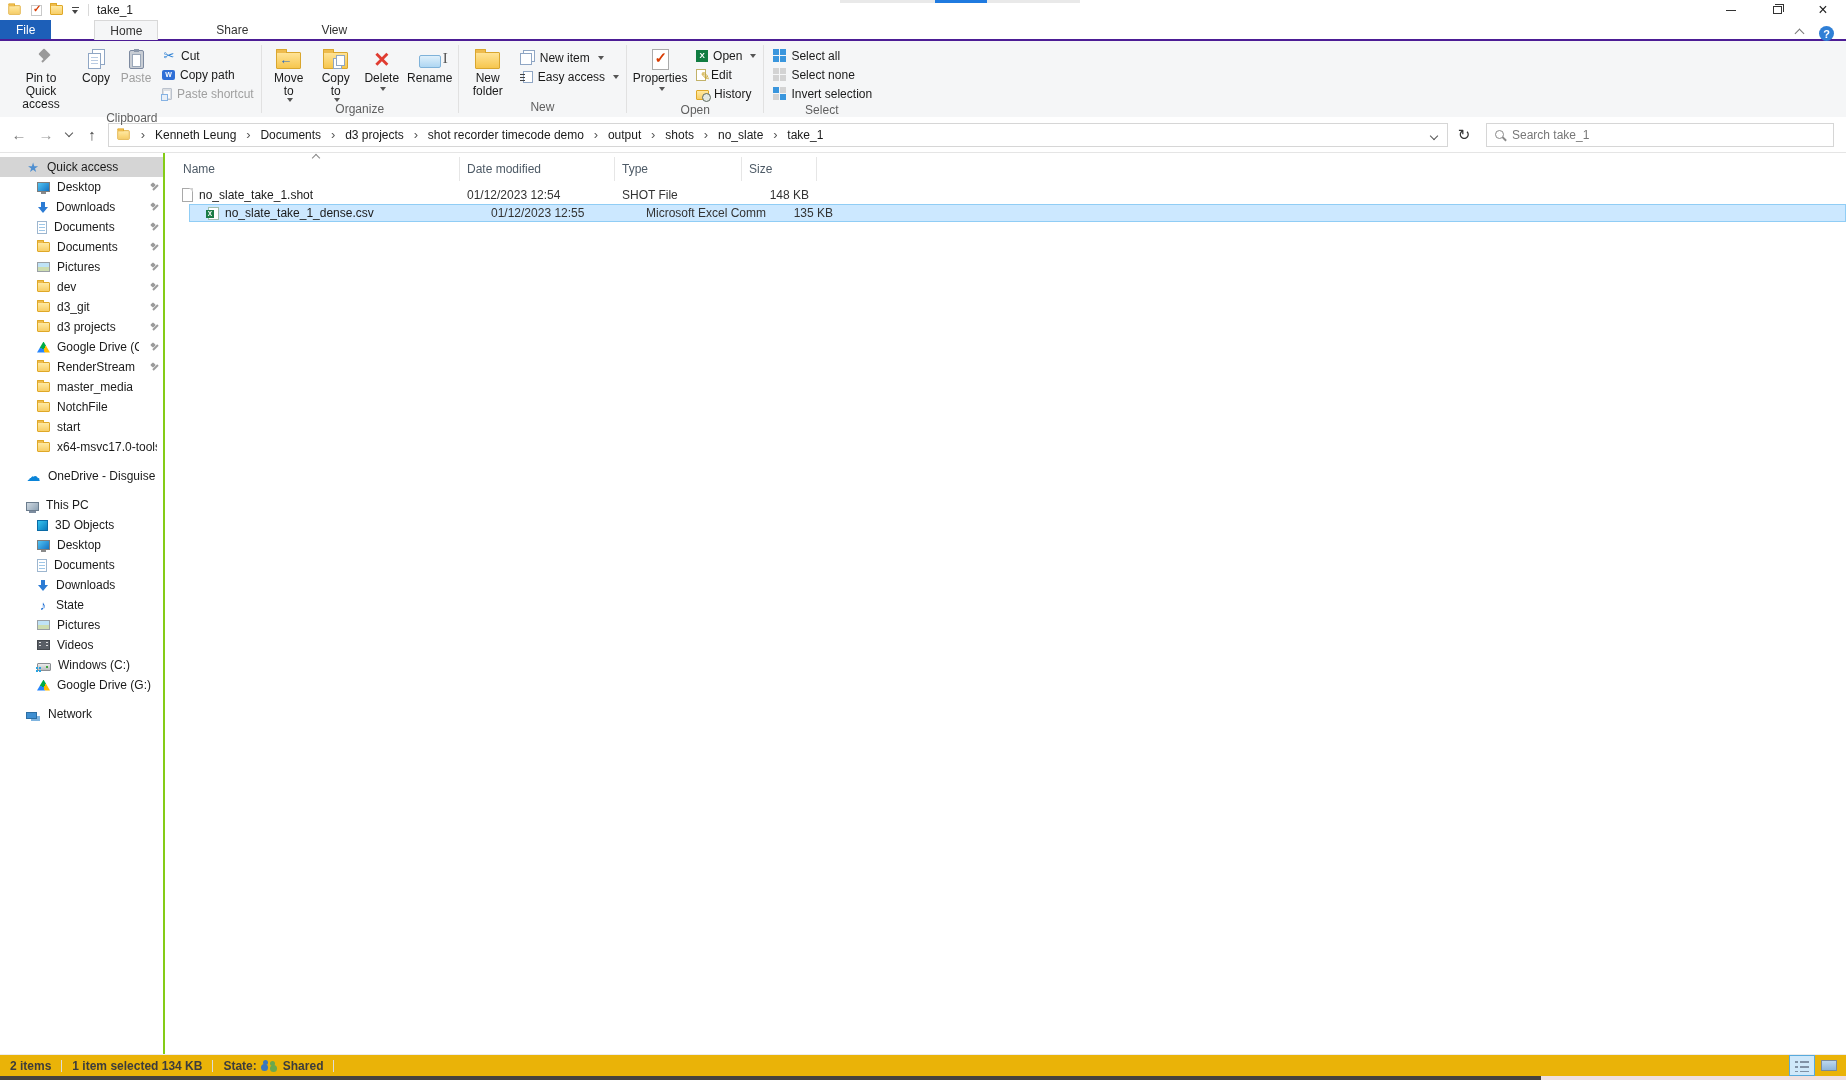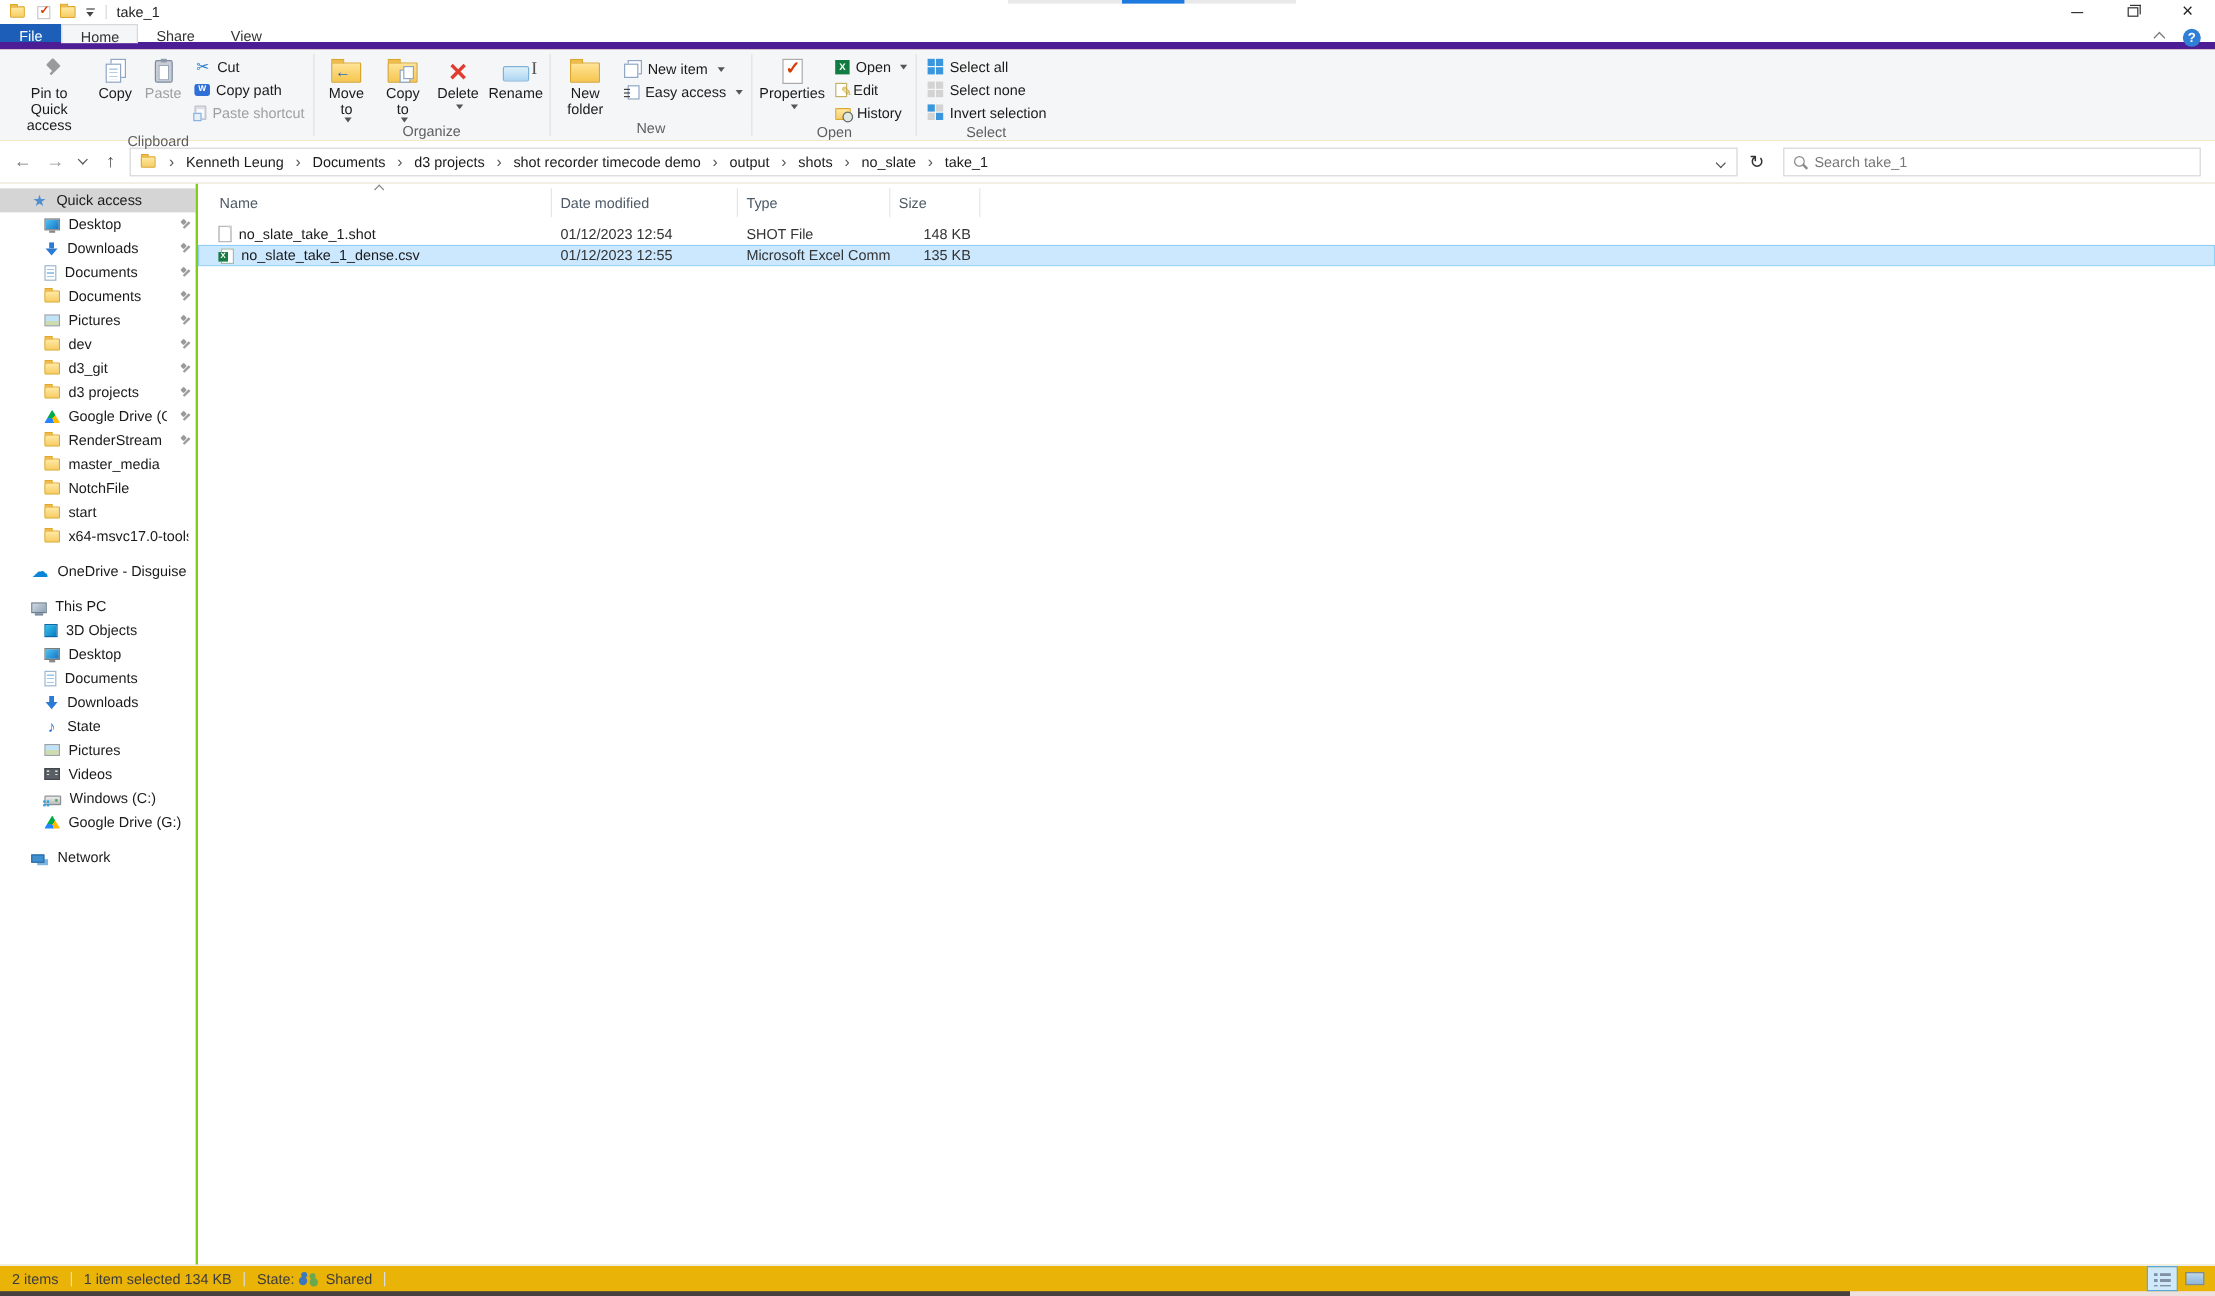--- a/index.html
+++ b/index.html
@@ -68,21 +68,21 @@
   .artifact { position:absolute; left:840px; top:0; width:240px; height:3px; background:#e9e9e9; }
   .artifact-blue { position:absolute; left:95px; top:0; width:52px; height:3px; background:#1f7ae0; }
   .wincontrols { margin-left:auto; display:flex; height:20px; }
   .wc { width:46px; display:flex; align-items:center; justify-content:center; }
   .g-min { width:10px; height:1px; background:#333; display:inline-block; }
   .g-restore { position:relative; width:9px; height:8px; border:1px solid #333; background:#fff; display:inline-block; }
   .g-restore::before { content:""; position:absolute; left:1px; top:-3px; width:8px; height:7px; border:1px solid #333; border-bottom:none; border-left:none; }
   .g-close::before { content:"\00D7"; font-size:16px; line-height:16px; color:#222; }
 
   
-  .tabrow { height:21px; display:flex; align-items:stretch; background:#fff; border-bottom:6px solid #4c1d95; flex:none; position:relative; z-index:2; }
+  .tabrow { height:21px; display:flex; align-items:stretch; background:#fff; border-bottom:2px solid #4c1d95; flex:none; position:relative; z-index:2;gap:43px; }
   .tab { padding:0 15px; line-height:21px; font-size:12px; color:#333; }
   .tab-file { background:#1d5fb8; color:#fff; padding:0 16px; }
   .tab-active { background:#f5f6f7; border:1px solid #d8d8d8; border-bottom:none; margin-bottom:-1px; }
   .tabrow-right { margin-left:auto; display:flex; align-items:center; gap:16px; padding-right:12px; margin-top:8px; }
   .g-collapse { width:7px; height:7px; border-left:1px solid #777; border-top:1px solid #777; transform:rotate(45deg); display:inline-block; }
   .help-ico { width:15px; height:15px; border-radius:50%; background:#2f7fd6; color:#fff; display:flex; align-items:center; justify-content:center; font-weight:bold; font-size:11px; }
   .help-ico::before { content:"?"; }
 
   
   .ribbon { height:76px; background:#f5f6f7; display:flex; padding:0 0 0 6px; flex:none; position:relative; z-index:1; }
@@ -189,29 +189,29 @@
   .ch-date { width:155px; }
   .ch-type { width:127px; }
   .ch-size { width:75px; }
   .frows { margin-top:5px; }
   .frow { display:flex; height:18px; align-items:center; }
   .fc { display:flex; align-items:center; padding-left:7px; white-space:nowrap; overflow:hidden; }
   .fc-name { width:295px; padding-left:17px; gap:6px; }
   .fc-date { width:155px; color:#333; }
   .fc-type { width:127px; color:#333; }
   .fc-size { width:75px; justify-content:flex-end; padding-right:8px; color:#333; }
-  .frow.sel { background:#cce8ff; box-shadow:inset 0 0 0 1px #90cdf5; }
+  .frow.sel { background:#cce8ff; box-shadow:inset 0 0 0 1px #90cdf5;margin-left:24px; }
 
   .fi-blank { position:relative; width:11px; height:14px; background:#fff; border:1px solid #a9a9a9; }
   .fi-blank::before { content:""; position:absolute; right:-1px; top:-1px; border-left:4px solid transparent; border-top:4px solid #d2d2d2; }
   .fi-csv { position:relative; width:11px; height:13px; background:#fff; border:1px solid #9fbfae; margin-left:2px; }
   .fi-csv::before { content:"X"; position:absolute; left:-3px; bottom:1px; width:8px; height:8px; background:#1a7c45; color:#fff; font-size:6.5px; font-weight:bold; display:flex; align-items:center; justify-content:center; }
 
   
-  .statusbar { height:22px; border-top:1px solid #ececec; display:flex; align-items:center; padding-left:10px; color:#3c3c3c; flex:none; position:relative; }
+  .statusbar { height:22px; border-top:1px solid #ececec; display:flex; align-items:center; padding-left:10px; color:#3c3c3c; flex:none; position:relative;font-weight:bold; }
   .sbsep { width:1px; height:12px; background:#dcdcdc; margin:0 10px; }
   .state { display:flex; align-items:center; gap:5px; }
   .i-people { position:relative; width:16px; height:12px; }
   .i-people::before { content:""; position:absolute; left:1px; top:0; width:5px; height:5px; border-radius:50%; background:#3b77bc; box-shadow:-1px 5px 0 1px #3b77bc; }
   .i-people::after { content:""; position:absolute; right:3px; top:1px; width:5px; height:5px; border-radius:50%; background:#6aa84f; box-shadow:1px 5px 0 1px #6aa84f; }
   .view-toggles { position:absolute; right:5px; top:1px; display:flex; gap:3px; }
   .vtbtn { width:24px; height:19px; display:flex; align-items:center; justify-content:center; }
   .vtbtn.sel { background:#cfe8fa; outline:1px solid #58aadc; }
   .vt-details { width:15px; height:12px;
     background:repeating-linear-gradient(#8091a5 0 2px, transparent 2px 5px) 5px 1px/9px 11px no-repeat,

